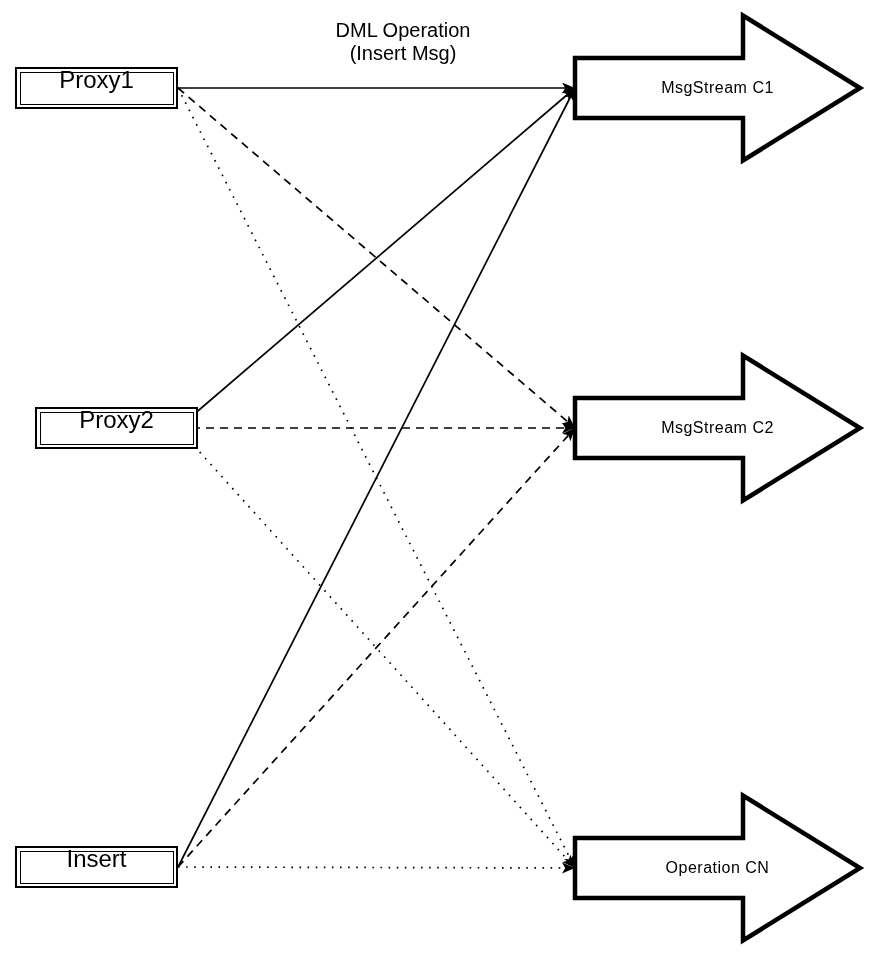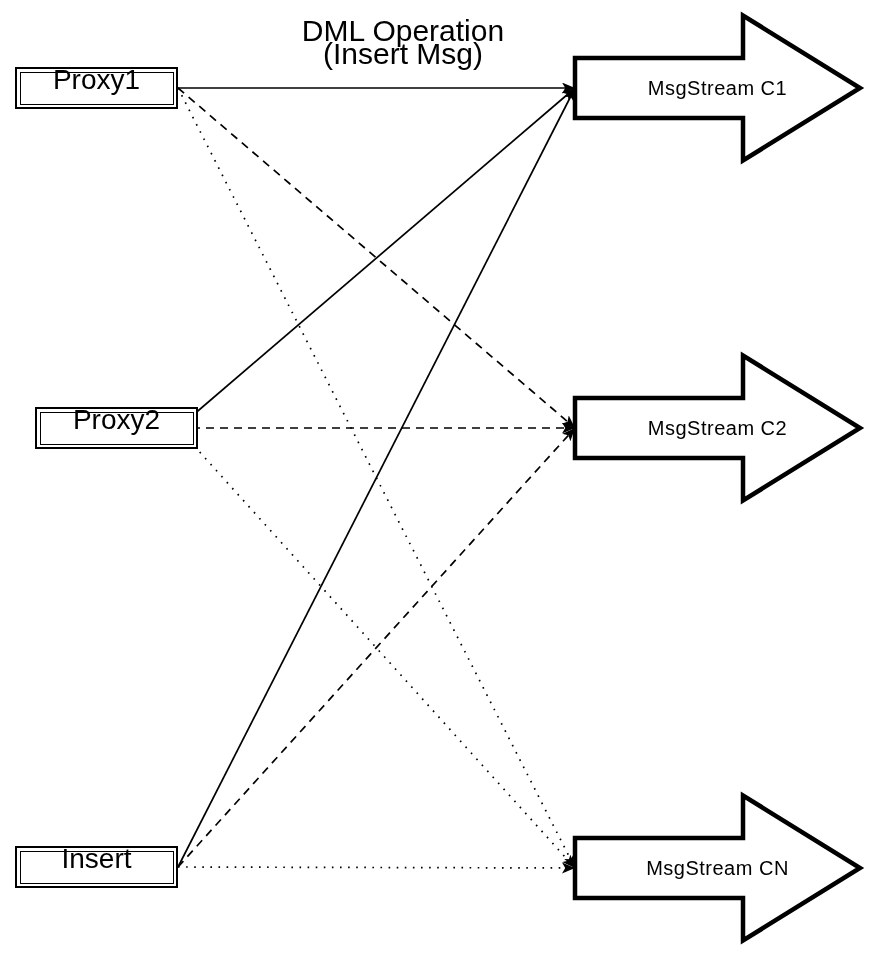--- a/index.html
+++ b/index.html
@@ -34,21 +34,21 @@
     stroke: #000000;
     stroke-width: 4.5;
     stroke-linejoin: miter;
   }
   .diagram-title {
     position: absolute;
     left: 263px;
     top: 19px;
     width: 280px;
     text-align: center;
-    font-size: 30px;
+    font-size: 20px;
     line-height: 23px;
     color: #000000;
     white-space: pre-line;
   }
   .proxy-box {
     position: absolute;
     left: 15px;
     width: 163px;
     height: 42px;
     box-sizing: border-box;
@@ -60,34 +60,34 @@
     box-sizing: border-box;
     width: 100%;
     height: 100%;
     border: 1.5px solid #000000;
     background: #ffffff;
     display: flex;
     align-items: center;
     justify-content: center;
   }
   .proxy-label {
-    font-size: 28px;
+    font-size: 24px;
     line-height: 1;
     color: #000000;
     padding-bottom: 16px;
   }
   .stream-label {
     position: absolute;
     left: 575px;
     width: 285px;
     height: 26px;
     display: flex;
     align-items: center;
     justify-content: center;
-    font-size: 20px;
+    font-size: 16px;
     letter-spacing: 0.5px;
     color: #000000;
   }
   .proxy-box.p1 { top: 67px; }
   .proxy-box.p2 { top: 407px; margin-left: 20px; }
   .proxy-box.pk { top: 846px; }
   .stream-label.s1 { top: 75px; }
   .stream-label.s2 { top: 415px; }
   .stream-label.sn { top: 855px; }
 </style>
@@ -140,15 +140,15 @@
     </div>
   </div>
   <div class="proxy-box pk">
     <div class="proxy-box-inner">
       <span class="proxy-label">Insert</span>
     </div>
   </div>
 
   <div class="stream-label s1">MsgStream C1</div>
   <div class="stream-label s2">MsgStream C2</div>
-  <div class="stream-label sn">MsgStream CN</div>
+  <div class="stream-label sn">Operation CN</div>
 
 </div>
 
 </body></html>

